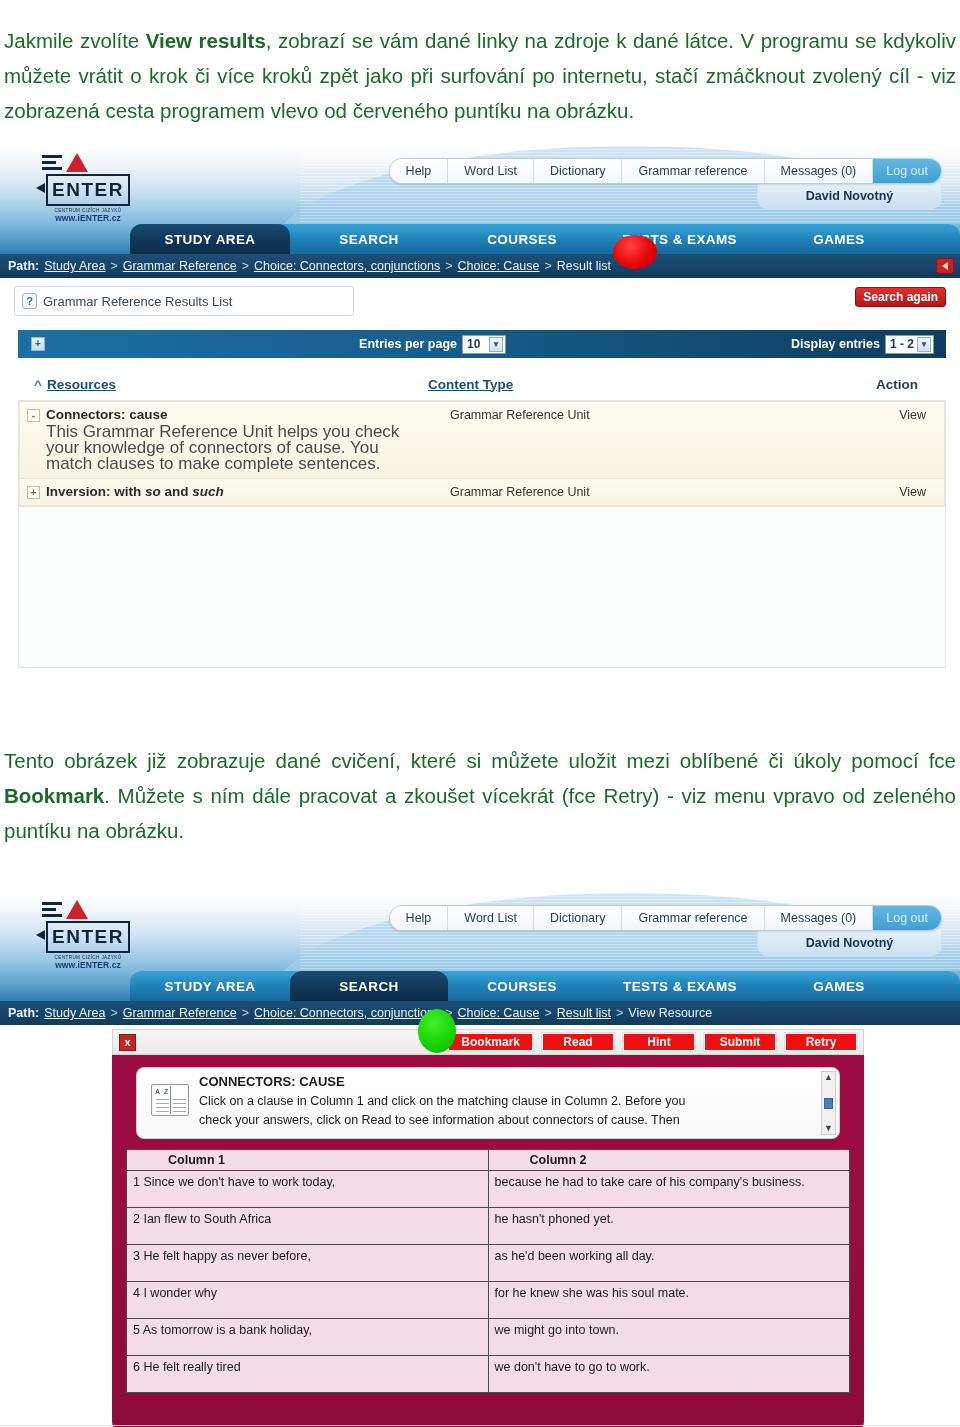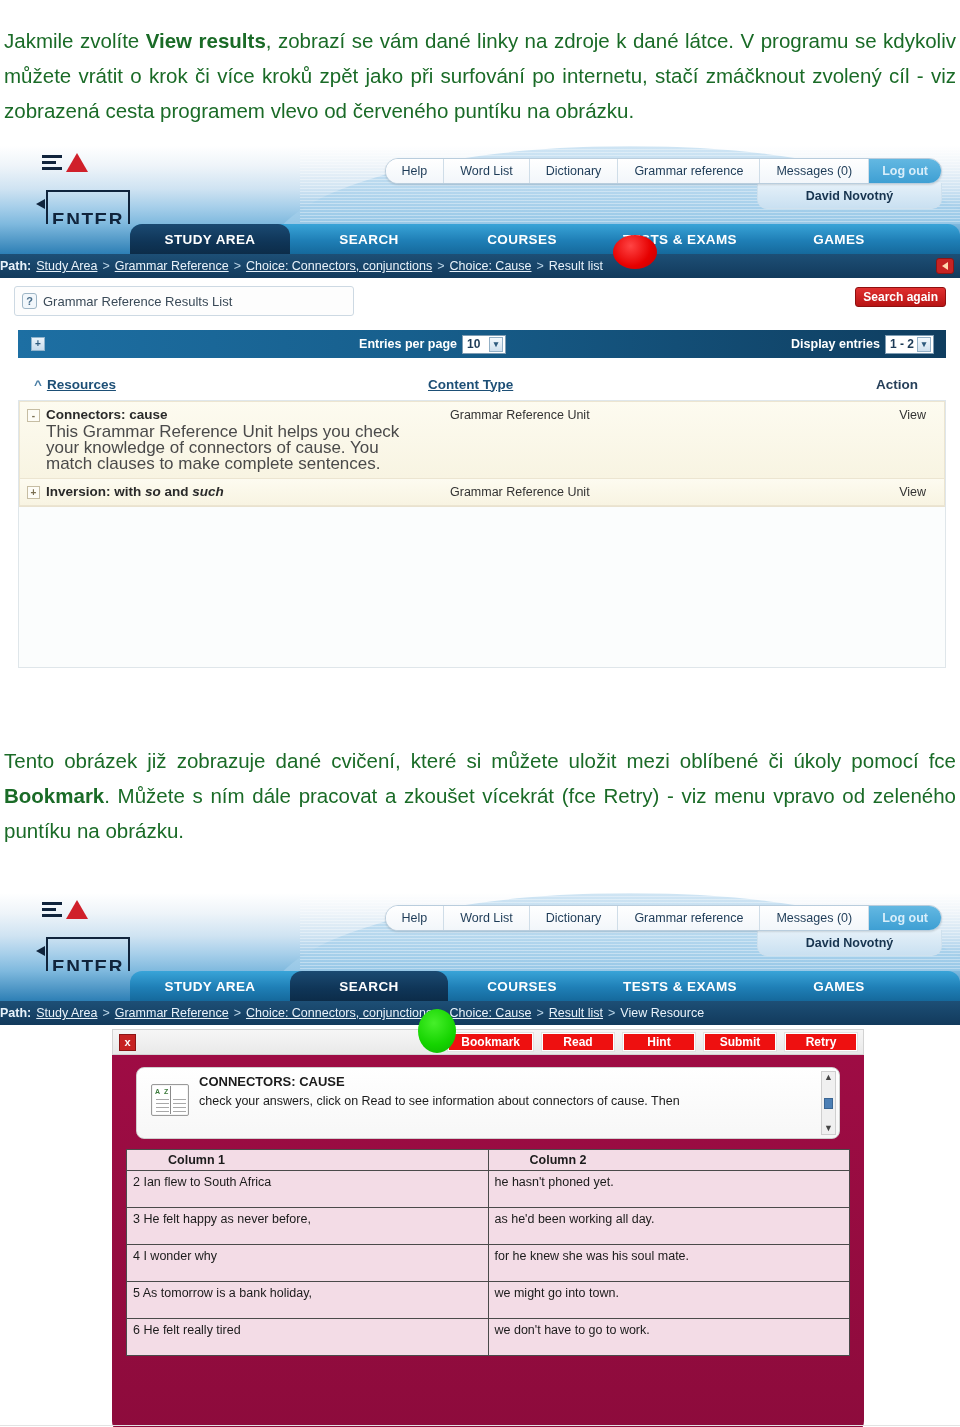--- a/index.html
+++ b/index.html
@@ -54,23 +54,22 @@
   .logo-bars i:nth-child(1){ width:20px; }
   .logo-bars i:nth-child(2){ width:14px; }
   .logo-bars i:nth-child(3){ width:20px; }
   .logo-tri {
     position:absolute; left:38px; top:1px;
     width:0;height:0;border-left:11px solid transparent;border-right:11px solid transparent;
     border-bottom:19px solid #d0202a;
   }
   .logo-box {
     border:2.5px solid #10243c; color:#10243c; font-weight:bold; font-size:19px;
-    letter-spacing:1.5px; line-height:20px; padding:18px 4px; display:inline-block;
+    letter-spacing:1.5px; line-height:20px; padding:4px 4px; display:inline-block;
     position:relative;
-    margin-top:16px;
   }
   .logo-box::before{
     content:""; position:absolute; left:-12px; top:7px;
     width:0;height:0;border-top:5px solid transparent;border-bottom:5px solid transparent;
     border-right:9px solid #10243c;
   }
   .logo-sub1 { font-size:4.6px; color:#10243c; letter-spacing:.4px; margin-top:2px; }
   .logo-sub2 { font-size:8.5px; color:#1b3d73; font-weight:bold; letter-spacing:.1px; }
 
   
@@ -82,21 +81,21 @@
   }
   .topmenu .mi {
     font-size:12.5px; color:#1d3b57; padding:0 16px;
     display:flex; align-items:center; border-right:1px solid #cfdde8;
     background: linear-gradient(to bottom,#ffffff,#f2f6fa);
     white-space:nowrap;
   }
   .topmenu .mi:last-child { border-right:none; }
   .topmenu .mi.logout {
     background: linear-gradient(to bottom,#63b8e2,#3e9fd3);
-    color:#d8eefa; padding:0 13px; font-weight:700;
+    color:#d8eefa; padding:0 13px; font-weight:400;
   }
   .userbar {
     position:absolute; right:18px; top:37px; z-index:5;
     height:26px; min-width:185px;
     border:1px solid #cfe1ee; border-top:none; border-radius:0 0 10px 10px;
     background: linear-gradient(to bottom,#e6f1f9,#c9e0f1);
     display:flex; align-items:center; justify-content:center;
     font-size:12.5px; color:#17344f; font-weight:bold;
   }
 
@@ -119,21 +118,21 @@
     border-radius: 12px 12px 0 0;
   }
   .tab.t1{ width:160px; } .tab.t2{ width:158px; } .tab.t3{ width:148px; }
   .tab.t4{ width:168px; } .tab.t5{ width:150px; }
 
   
   .pathbar {
     position:relative; height:24px;
     background: linear-gradient(to bottom,#1d4f76,#123a5c);
     color:#e8f2fa; font-size:12.5px;
-    display:flex; align-items:center; gap:5px;
+    display:flex; align-items:center; padding-left:8px; gap:5px;
   }
   .pathbar .plabel{ font-weight:bold; }
   .pathbar a { color:#e8f2fa; text-decoration:underline; white-space:nowrap; }
   .pathbar .sep { color:#bcd6e8; }
   .pathbar .last { text-decoration:none; }
   .collapse-btn {
     position:absolute; right:6px; top:4px; width:18px; height:16px;
     background:#c62323; border:1px solid #8d1515; border-radius:3px;
     display:flex; align-items:center; justify-content:center;
   }
@@ -522,20 +521,21 @@
               <div class="ln" style="left:4px;  top:14px; width:13px;"></div>
               <div class="ln" style="left:4px;  top:18px; width:13px;"></div>
               <div class="ln" style="left:4px;  top:22px; width:13px;"></div>
               <div class="ln" style="left:4px;  top:26px; width:13px;"></div>
               <div class="ln" style="left:21px; top:14px; width:13px;"></div>
               <div class="ln" style="left:21px; top:18px; width:13px;"></div>
               <div class="ln" style="left:21px; top:22px; width:13px;"></div>
               <div class="ln" style="left:21px; top:26px; width:13px;"></div>
             </div>
             <div class="instr-t">CONNECTORS: CAUSE</div>
+            <div class="instr-b">Click on a clause in Column 1 and click on the matching clause in Column 2. Before you</div>
             <div class="instr-b">check your answers, click on Read to see information about connectors of cause. Then</div>
             <div class="scroll">
               <div class="ar">▲</div>
               <div class="thumb"></div>
               <div class="ar">▼</div>
             </div>
           </div>
 
           <table class="ex-table">
             <colgroup>
@@ -543,20 +543,24 @@
                 <col class="c2">
               </colgroup>
             <thead>
               <tr>
                 <th>Column 1</th>
                 <th>Column 2</th>
               </tr>
             </thead>
             <tbody>
               <tr>
+                <td>1 Since we don't have to work today,</td>
+                <td>because he had to take care of his company's business.</td>
+              </tr>
+              <tr>
                 <td>2 Ian flew to South Africa</td>
                 <td>he hasn't phoned yet.</td>
               </tr>
               <tr>
                 <td>3 He felt happy as never before,</td>
                 <td>as he'd been working all day.</td>
               </tr>
               <tr>
                 <td>4 I wonder why</td>
                 <td>for he knew she was his soul mate.</td>

